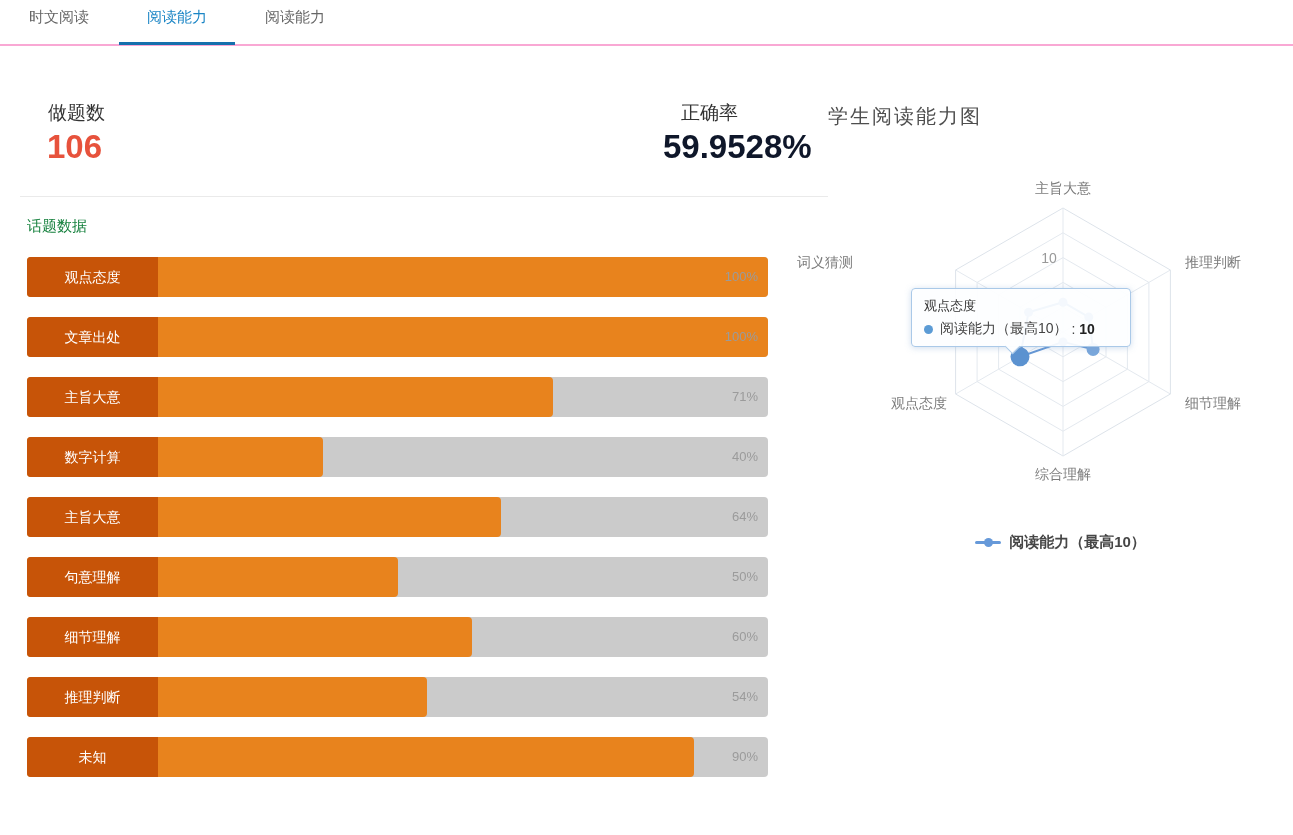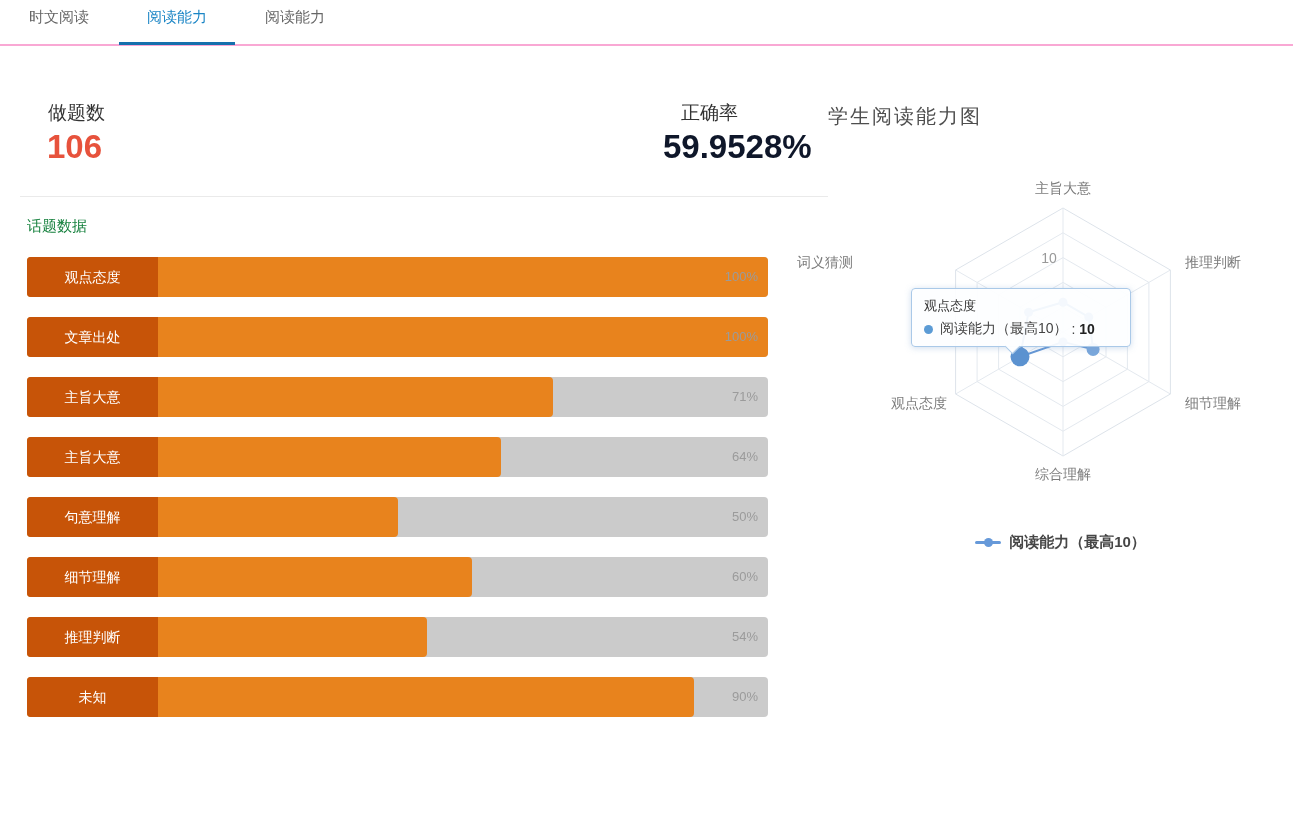--- a/index.html
+++ b/index.html
@@ -79,20 +79,25 @@
         <div class="bar-fill" style="width: 100%;"></div>
         <div class="bar-labelbox">文章出处</div>
         <div class="bar-pct">100%</div>
       </div>
       <div class="bar-row">
         <div class="bar-fill" style="width: 71%;"></div>
         <div class="bar-labelbox">主旨大意</div>
         <div class="bar-pct">71%</div>
       </div>
       <div class="bar-row">
+        <div class="bar-fill" style="width: 40%;"></div>
+        <div class="bar-labelbox">数字计算</div>
+        <div class="bar-pct">40%</div>
+      </div>
+      <div class="bar-row">
         <div class="bar-fill" style="width: 64%;"></div>
         <div class="bar-labelbox">主旨大意</div>
         <div class="bar-pct">64%</div>
       </div>
       <div class="bar-row">
         <div class="bar-fill" style="width: 50%;"></div>
         <div class="bar-labelbox">句意理解</div>
         <div class="bar-pct">50%</div>
       </div>
       <div class="bar-row">

